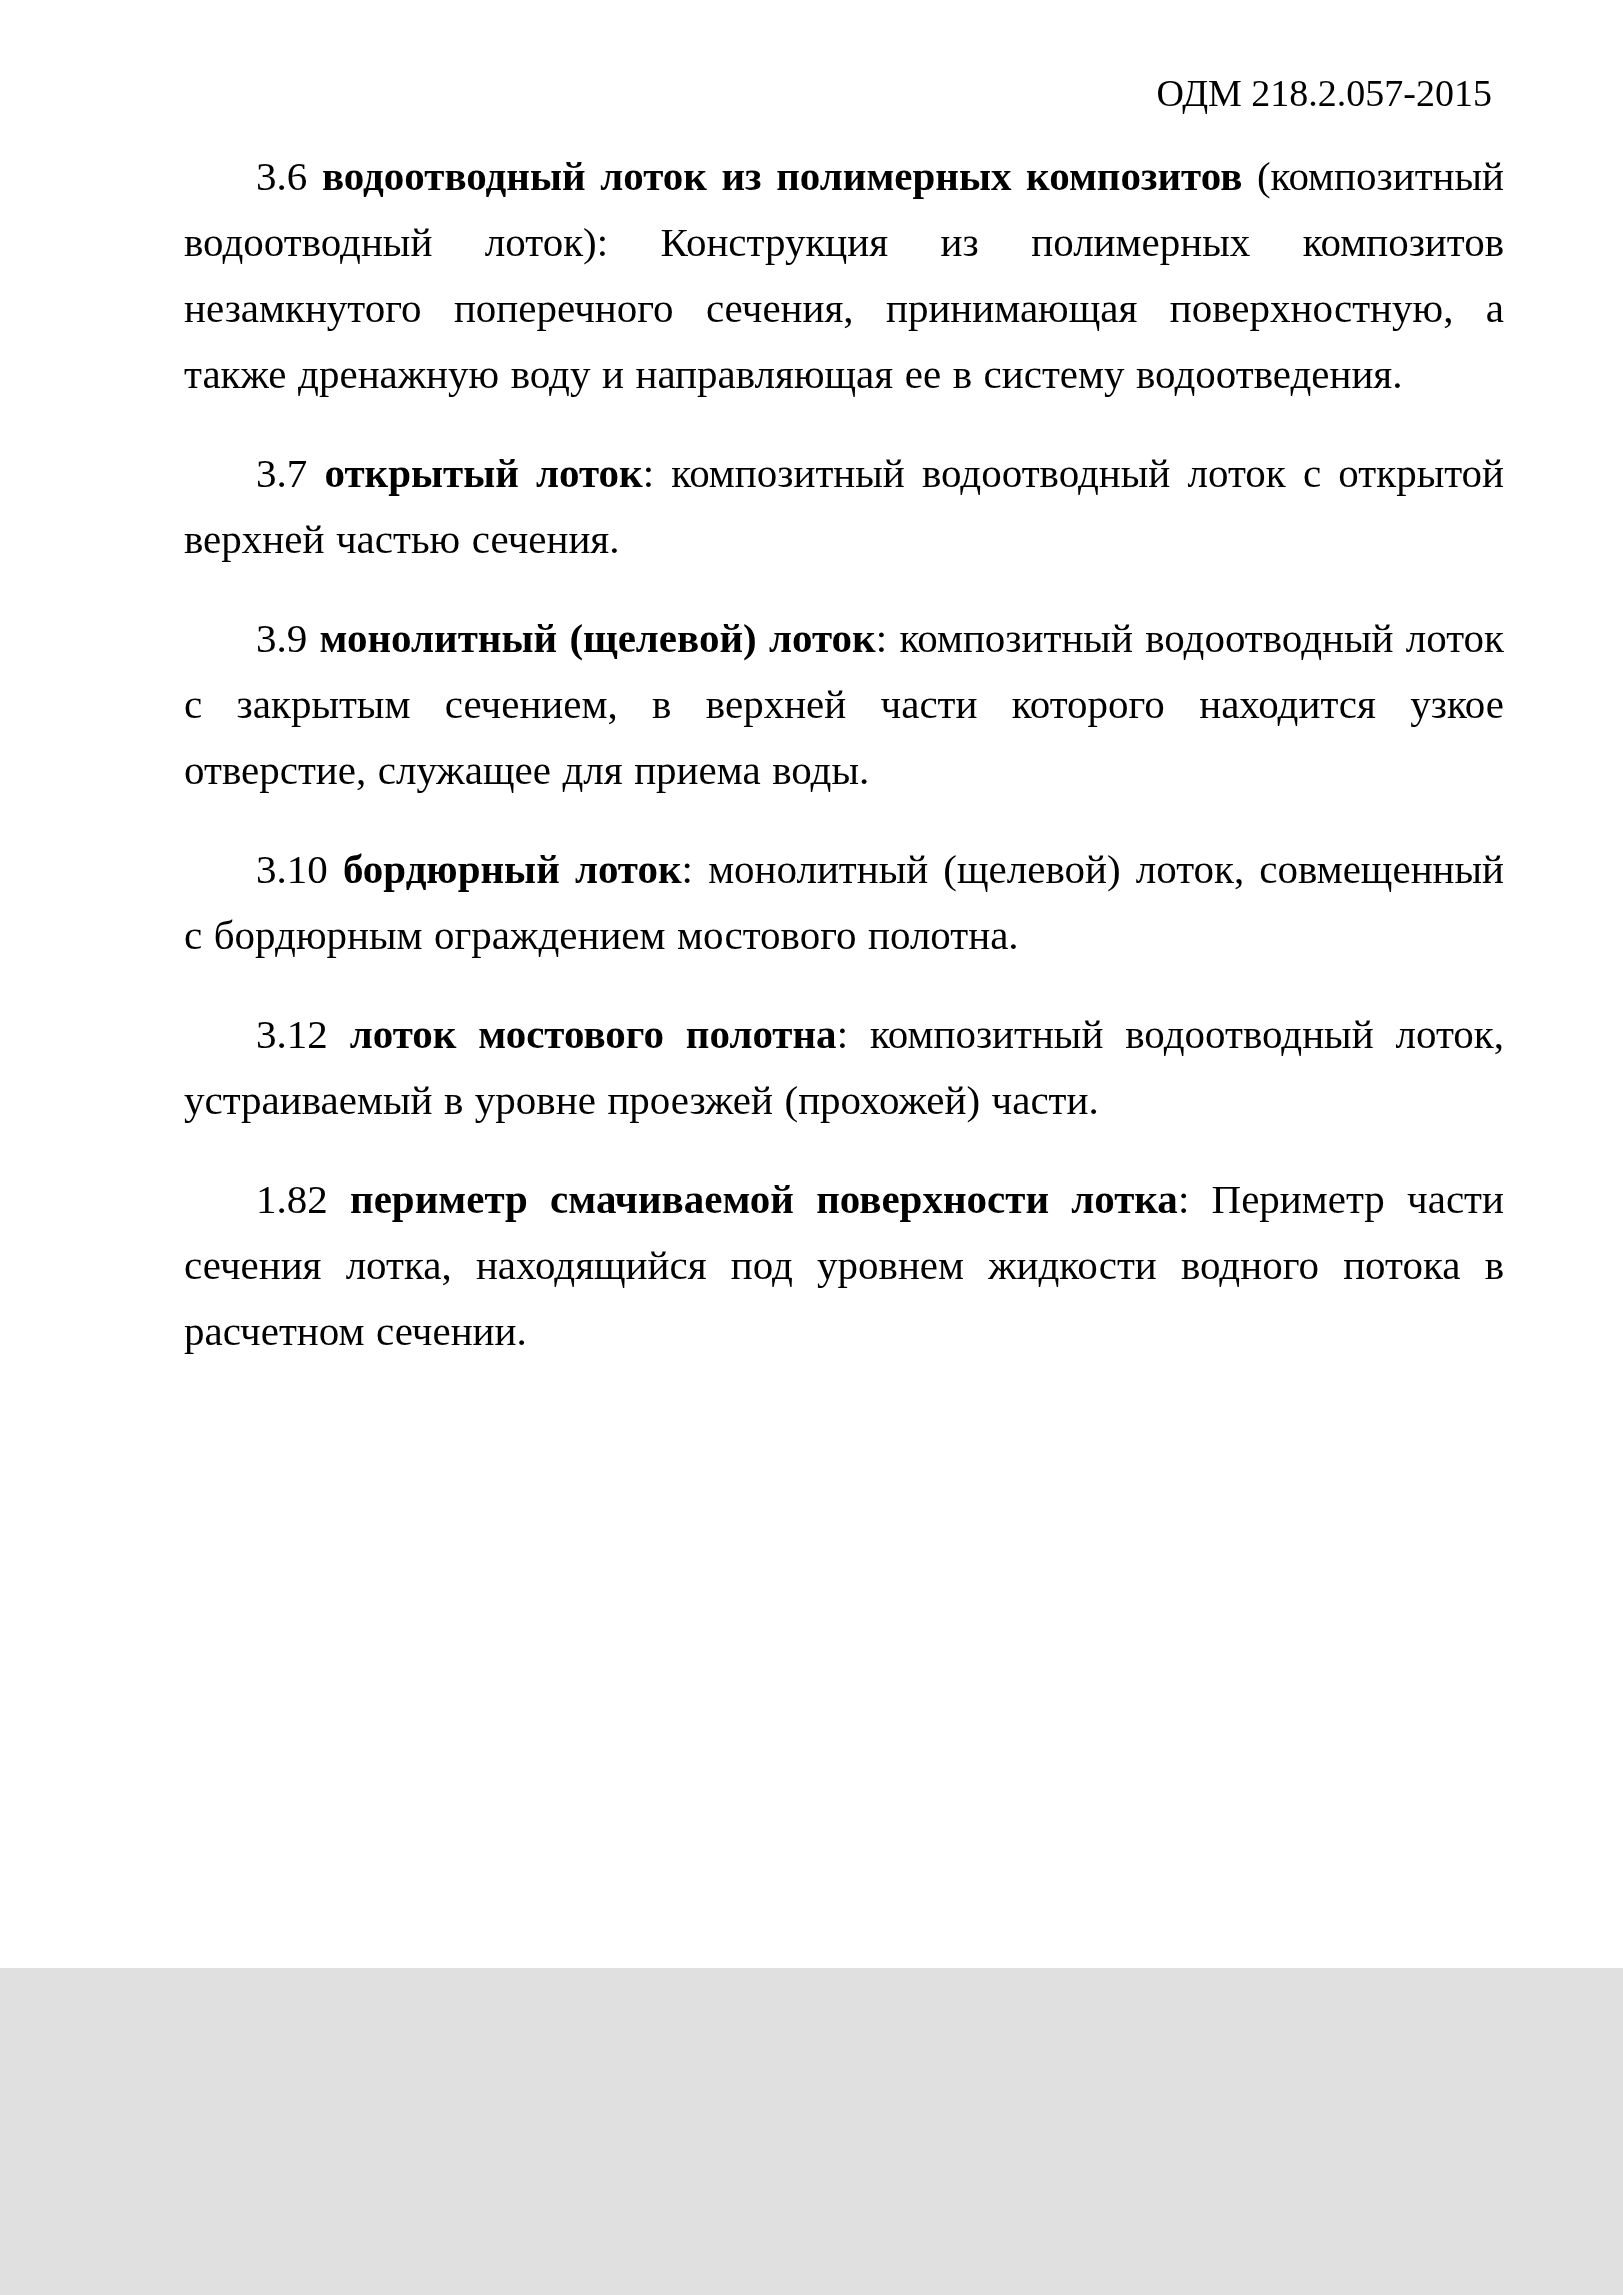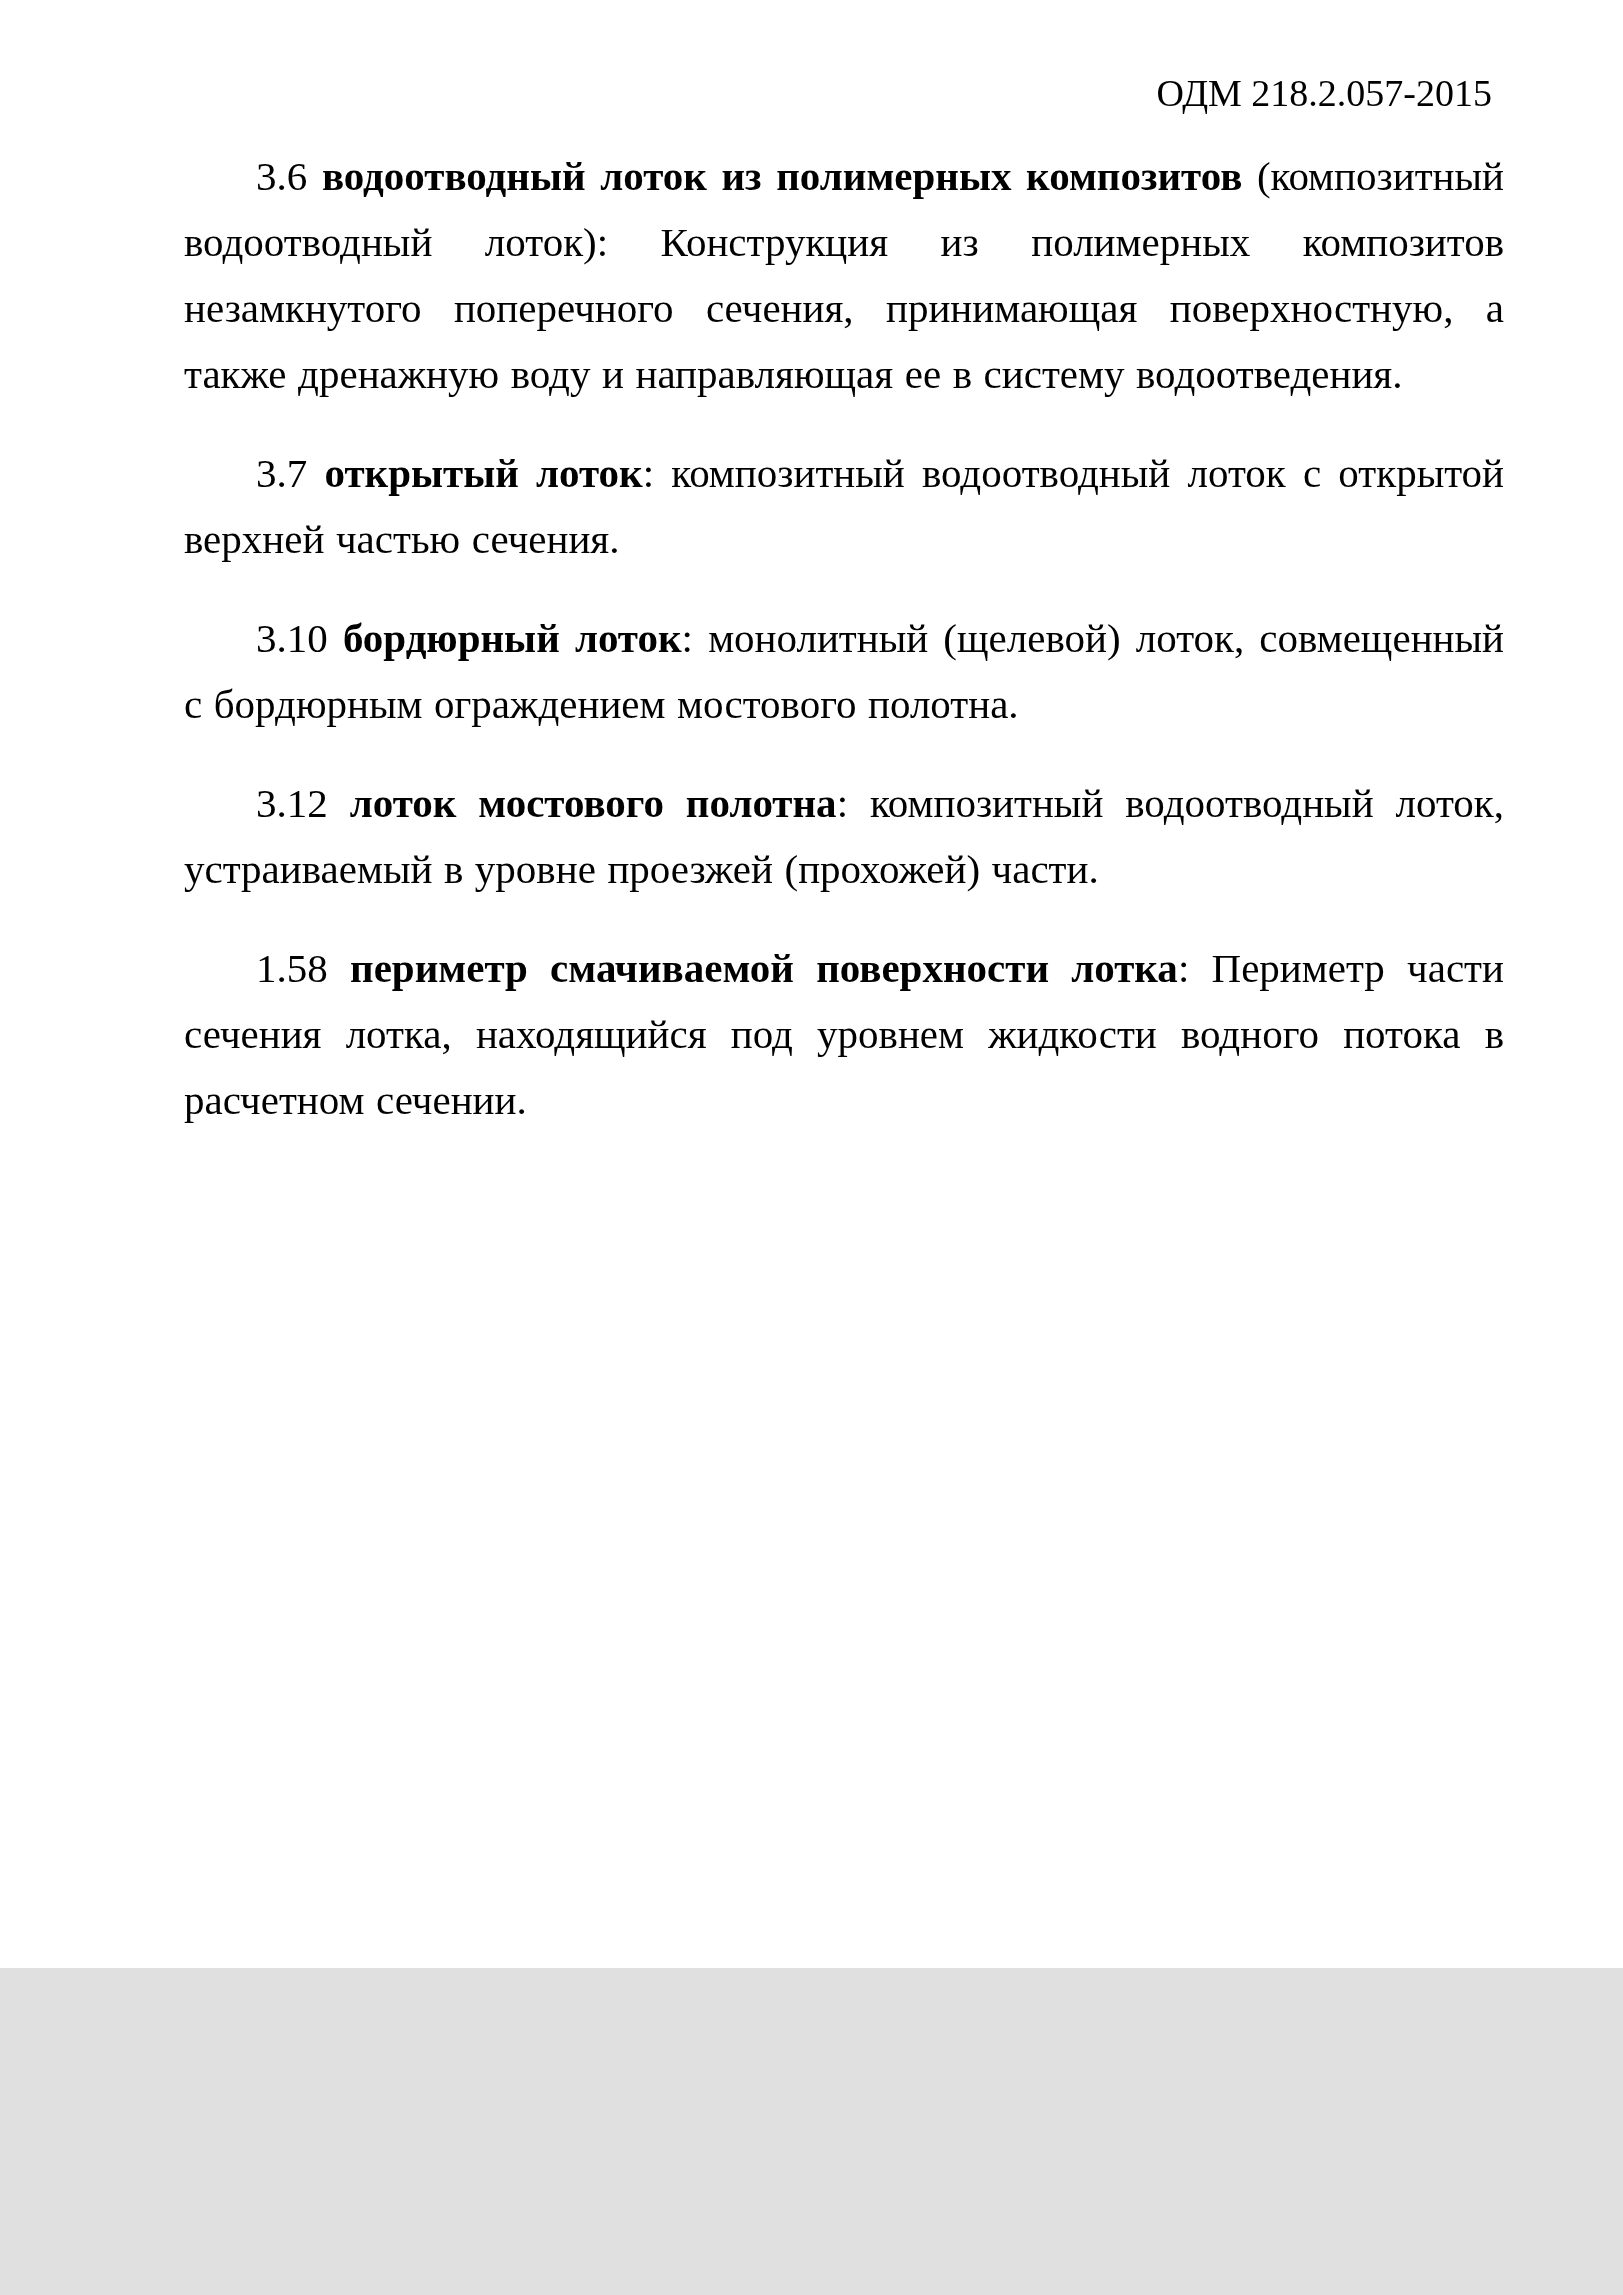--- a/index.html
+++ b/index.html
@@ -58,27 +58,28 @@
 
   <div class="doc-header">ОДМ 218.2.057-2015</div>
 
   <div class="content">
 
     <p class="def"><span class="num">3.6</span> <span class="term">водоотводный лоток из полимерных композитов</span><span class="rest"> (композитный водоотводный лоток): Конструкция из полимерных композитов незамкнутого поперечного сечения, принимающая поверхностную, а также дренажную воду и направляющая ее в систему водоотведения.</span></p>
 
     <p class="def"><span class="num">3.7</span> <span class="term">открытый лоток</span><span class="rest">: композитный водоотводный лоток с открытой верхней частью сечения.</span></p>
 
 
+    <p class="def"><span class="num">3.9</span> <span class="term">монолитный (щелевой) лоток</span><span class="rest">: композитный водоотводный лоток с закрытым сечением, в верхней части которого находится узкое отверстие, служащее для приема воды.</span></p>
 
     <p class="def"><span class="num">3.10</span> <span class="term">бордюрный лоток</span><span class="rest">: монолитный (щелевой) лоток, совмещенный с бордюрным ограждением мостового полотна.</span></p>
 
 
     <p class="def"><span class="num">3.12</span> <span class="term">лоток мостового полотна</span><span class="rest">: композитный водоотводный лоток, устраиваемый в уровне проезжей (прохожей) части.</span></p>
 
 
-    <p class="def"><span class="num">1.58</span> <span class="term">периметр смачиваемой поверхности лотка</span><span class="rest">: Периметр части сечения лотка, находящийся под уровнем жидкости водного потока в расчетном сечении.</span></p>
+    <p class="def"><span class="num">1.82</span> <span class="term">периметр смачиваемой поверхности лотка</span><span class="rest">: Периметр части сечения лотка, находящийся под уровнем жидкости водного потока в расчетном сечении.</span></p>
 
   </div>
 
   <div class="page-footer">5</div>
 
 </div>
 
 
 </body></html>

